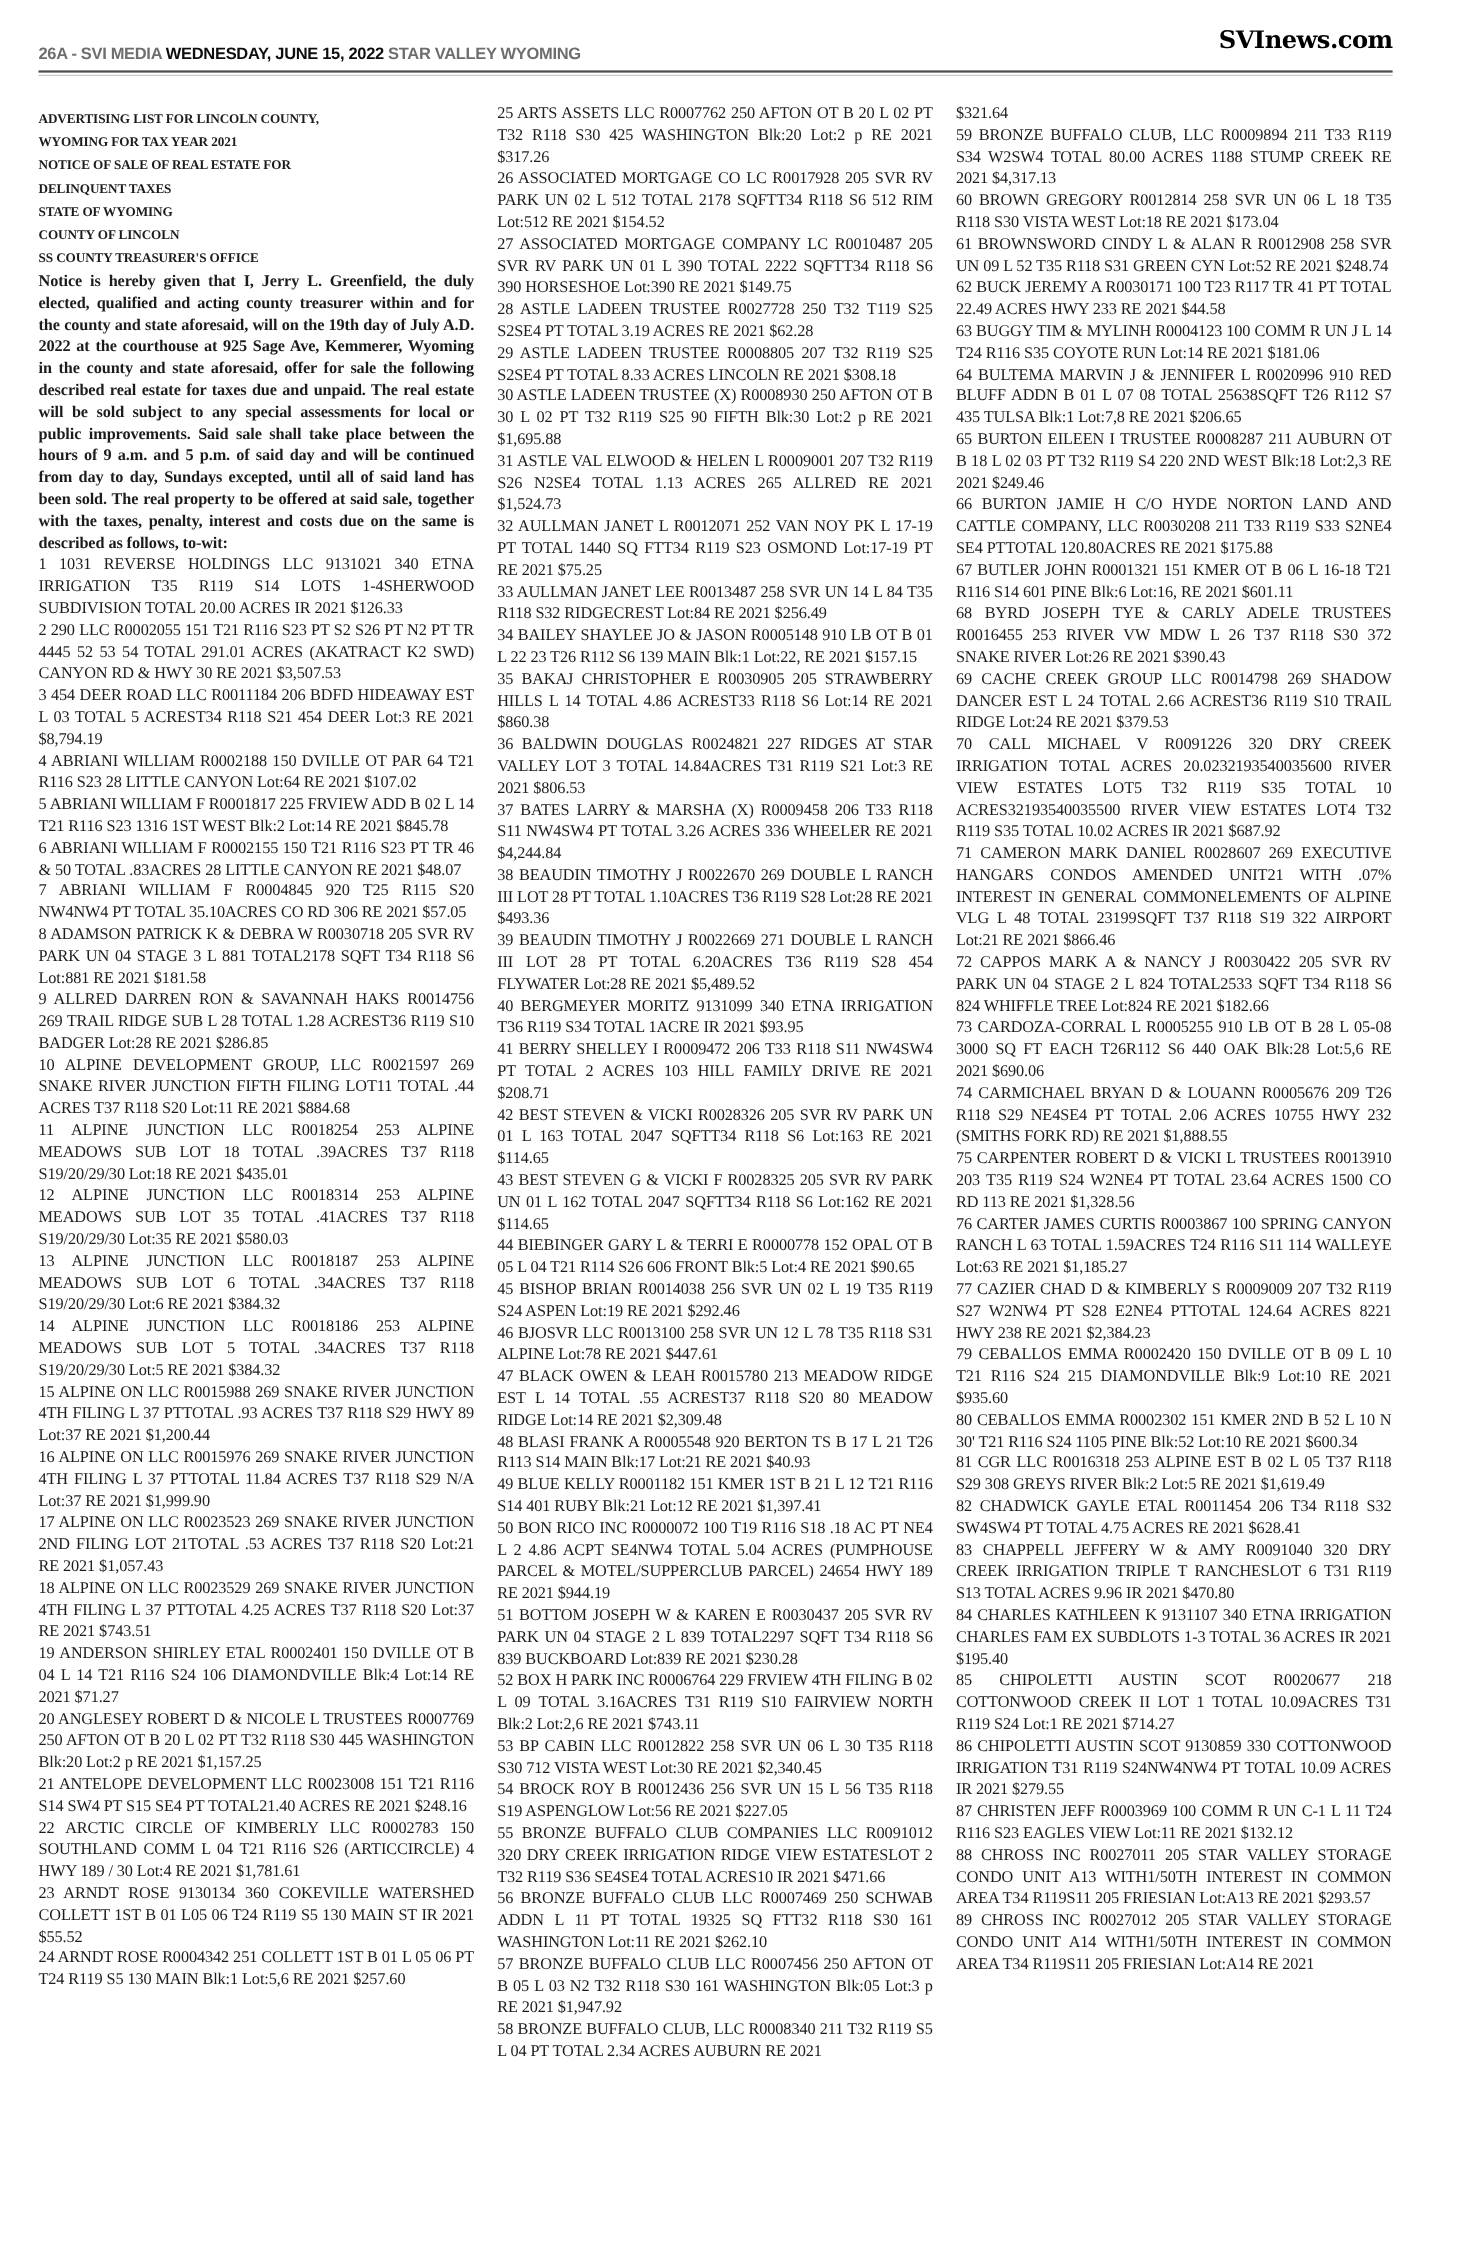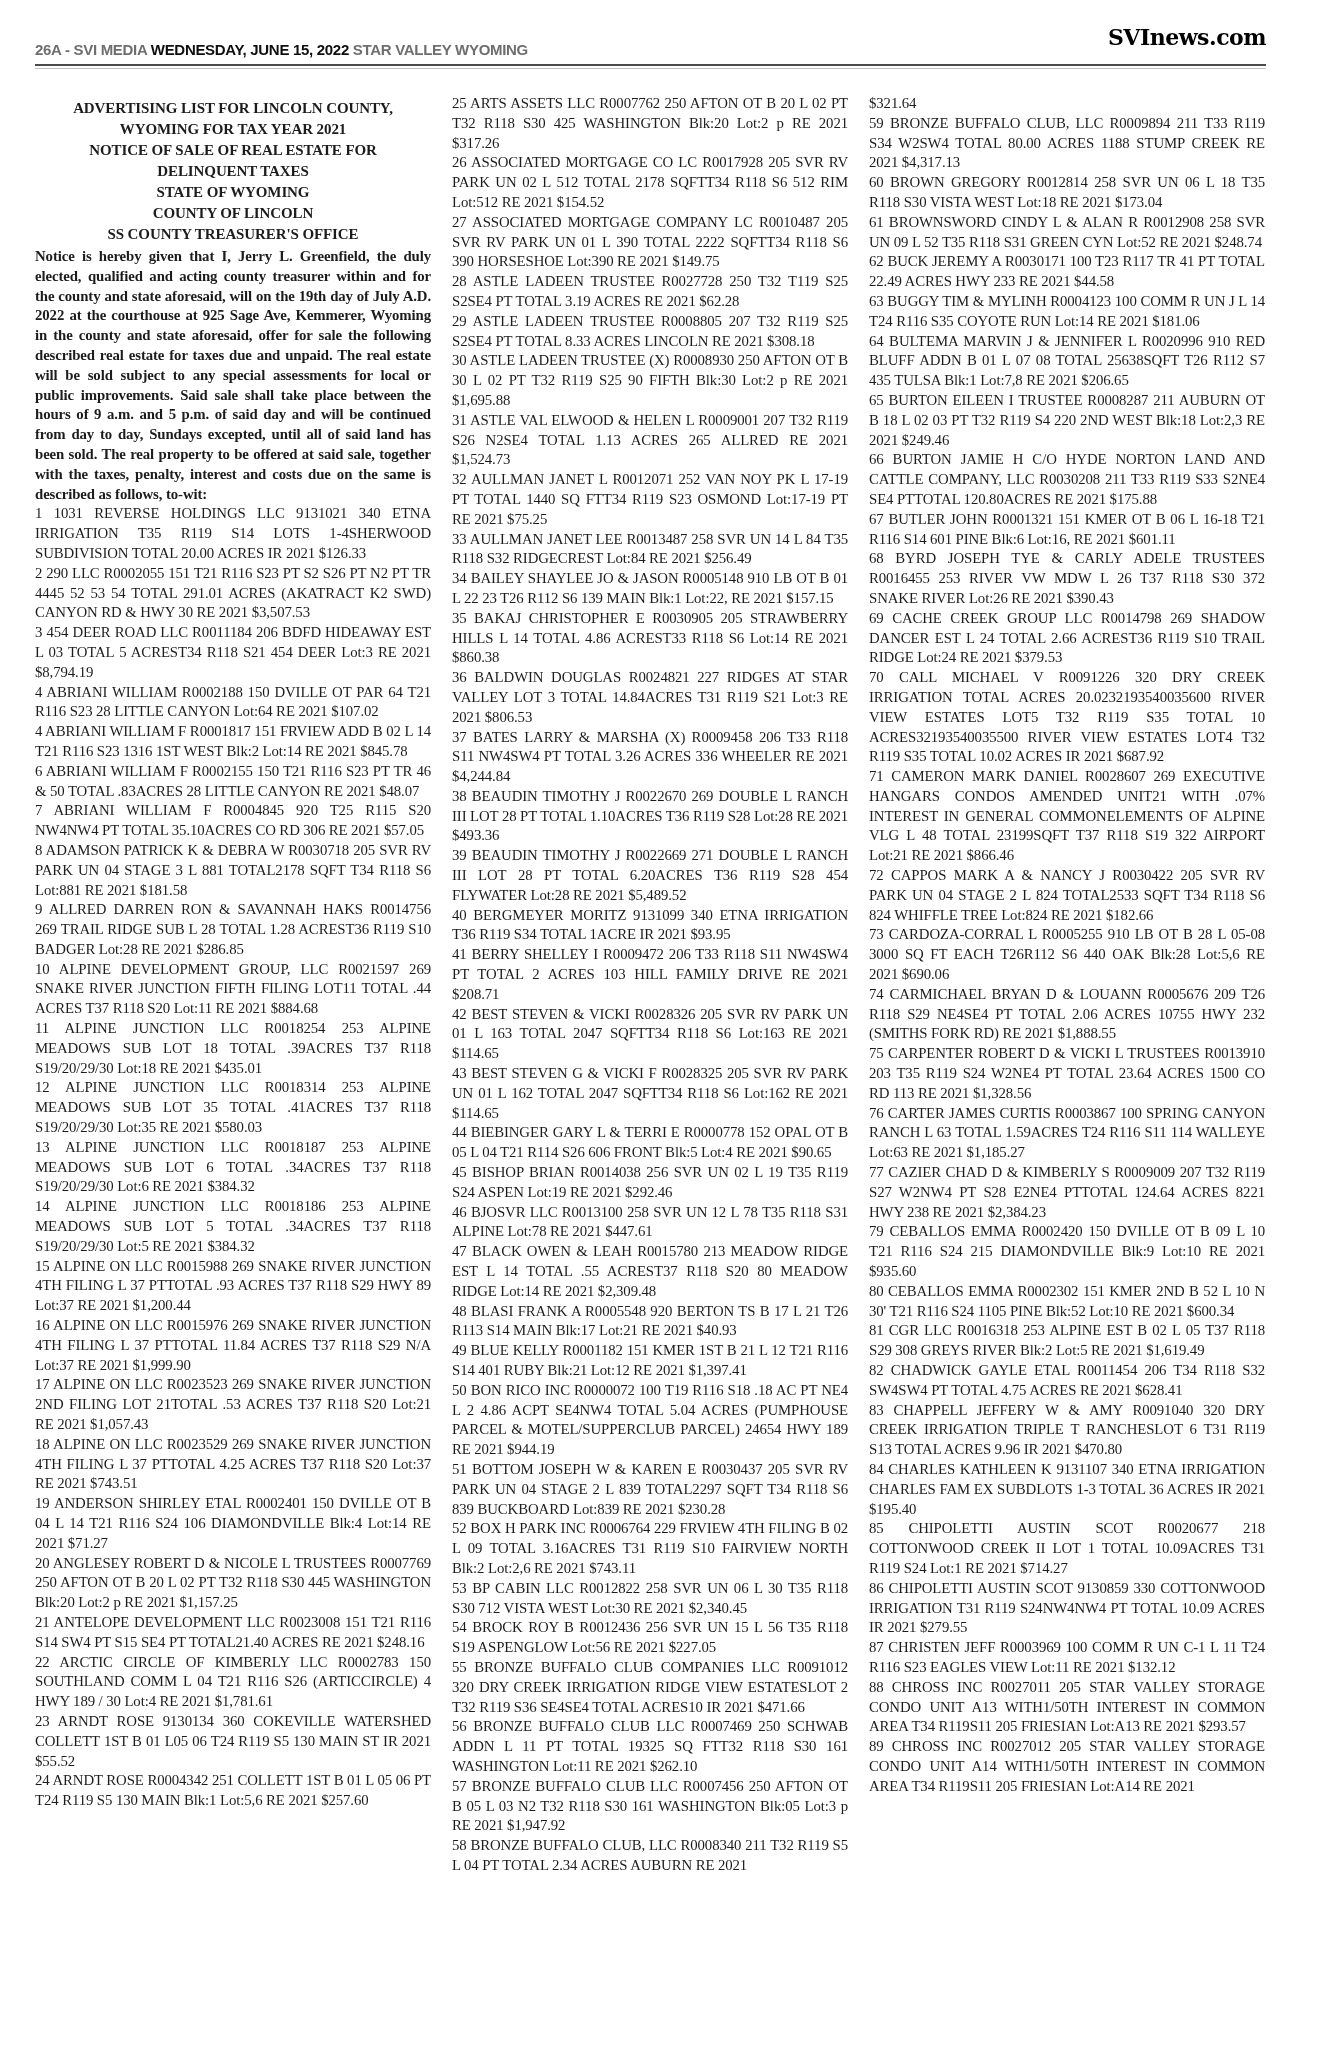--- a/index.html
+++ b/index.html
@@ -56,24 +56,23 @@
   }
   .col {
     width: 396px;
     flex: 0 0 396px;
     font-size: 14.8px;
     line-height: 19.8px;
     text-align: justify;
     letter-spacing: -0.1px;
   }
   .notice-title {
-    font-size: 15px;
+    font-size: 12px;
     line-height: 21px;
     font-weight: bold;
-    text-align: center;
     white-space: pre-line;
     margin: 4px 0 2px 0;
   }
   .intro { margin: 0; font-weight: bold; }
   p.entry { margin: 0; }
 </style>
 </head>
 <body>
 
 <div class="page">
@@ -98,21 +97,21 @@
 DELINQUENT TAXES
 STATE OF WYOMING
 COUNTY OF LINCOLN
 SS COUNTY TREASURER'S OFFICE</h1>
       <p class="intro">Notice is hereby given that I, Jerry L. Greenfield, the duly elected, qualified and acting county treasurer within and for the county and state aforesaid, will on the 19th day of July A.D. 2022 at the courthouse at 925 Sage Ave, Kemmerer, Wyoming in the county and state aforesaid, offer for sale the following described real estate for taxes due and unpaid. The real estate will be sold subject to any special assessments for local or public improvements. Said sale shall take place between the hours of 9 a.m. and 5 p.m. of said day and will be continued from day to day, Sundays excepted, until all of said land has been sold. The real property to be offered at said sale, together with the taxes, penalty, interest and costs due on the same is described as follows, to-wit:</p>
       <div>
           <p class="entry">1 1031 REVERSE HOLDINGS LLC 9131021 340 ETNA IRRIGATION T35 R119 S14 LOTS 1-4SHERWOOD SUBDIVISION TOTAL 20.00 ACRES IR 2021 $126.33</p>
           <p class="entry">2 290 LLC R0002055 151 T21 R116 S23 PT S2 S26 PT N2 PT TR 4445 52 53 54 TOTAL 291.01 ACRES (AKATRACT K2 SWD) CANYON RD &amp; HWY 30 RE 2021 $3,507.53</p>
           <p class="entry">3 454 DEER ROAD LLC R0011184 206 BDFD HIDEAWAY EST L 03 TOTAL 5 ACREST34 R118 S21 454 DEER Lot:3 RE 2021 $8,794.19</p>
           <p class="entry">4 ABRIANI WILLIAM R0002188 150 DVILLE OT PAR 64 T21 R116 S23 28 LITTLE CANYON Lot:64 RE 2021 $107.02</p>
-          <p class="entry">4 ABRIANI WILLIAM F R0001817 151 FRVIEW ADD B 02 L 14 T21 R116 S23 1316 1ST WEST Blk:2 Lot:14 RE 2021 $845.78</p>
+          <p class="entry">5 ABRIANI WILLIAM F R0001817 225 FRVIEW ADD B 02 L 14 T21 R116 S23 1316 1ST WEST Blk:2 Lot:14 RE 2021 $845.78</p>
           <p class="entry">6 ABRIANI WILLIAM F R0002155 150 T21 R116 S23 PT TR 46 &amp; 50 TOTAL .83ACRES 28 LITTLE CANYON RE 2021 $48.07</p>
           <p class="entry">7 ABRIANI WILLIAM F R0004845 920 T25 R115 S20 NW4NW4 PT TOTAL 35.10ACRES CO RD 306 RE 2021 $57.05</p>
           <p class="entry">8 ADAMSON PATRICK K &amp; DEBRA W R0030718 205 SVR RV PARK UN 04 STAGE 3 L 881 TOTAL2178 SQFT T34 R118 S6 Lot:881 RE 2021 $181.58</p>
           <p class="entry">9 ALLRED DARREN RON &amp; SAVANNAH HAKS R0014756 269 TRAIL RIDGE SUB L 28 TOTAL 1.28 ACREST36 R119 S10 BADGER Lot:28 RE 2021 $286.85</p>
           <p class="entry">10 ALPINE DEVELOPMENT GROUP, LLC R0021597 269 SNAKE RIVER JUNCTION FIFTH FILING LOT11 TOTAL .44 ACRES T37 R118 S20 Lot:11 RE 2021 $884.68</p>
           <p class="entry">11 ALPINE JUNCTION LLC R0018254 253 ALPINE MEADOWS SUB LOT 18 TOTAL .39ACRES T37 R118 S19/20/29/30 Lot:18 RE 2021 $435.01</p>
           <p class="entry">12 ALPINE JUNCTION LLC R0018314 253 ALPINE MEADOWS SUB LOT 35 TOTAL .41ACRES T37 R118 S19/20/29/30 Lot:35 RE 2021 $580.03</p>
           <p class="entry">13 ALPINE JUNCTION LLC R0018187 253 ALPINE MEADOWS SUB LOT 6 TOTAL .34ACRES T37 R118 S19/20/29/30 Lot:6 RE 2021 $384.32</p>
           <p class="entry">14 ALPINE JUNCTION LLC R0018186 253 ALPINE MEADOWS SUB LOT 5 TOTAL .34ACRES T37 R118 S19/20/29/30 Lot:5 RE 2021 $384.32</p>
           <p class="entry">15 ALPINE ON LLC R0015988 269 SNAKE RIVER JUNCTION 4TH FILING L 37 PTTOTAL .93 ACRES T37 R118 S29 HWY 89 Lot:37 RE 2021 $1,200.44</p>

